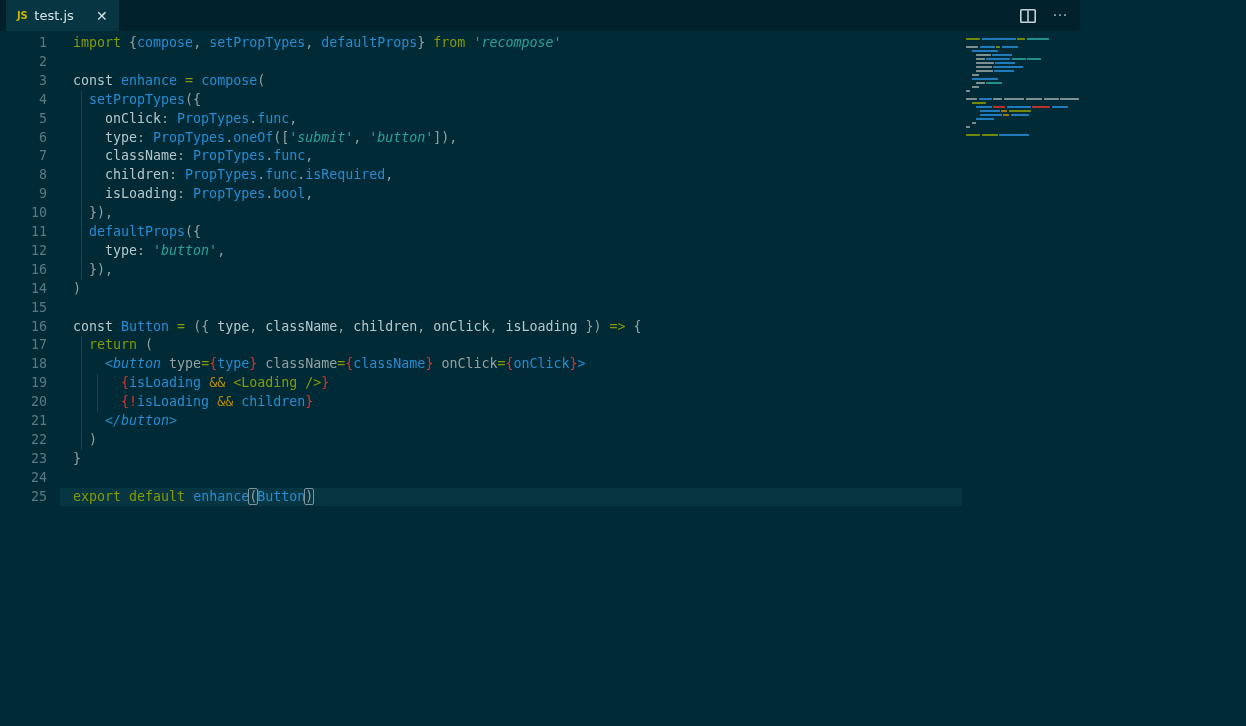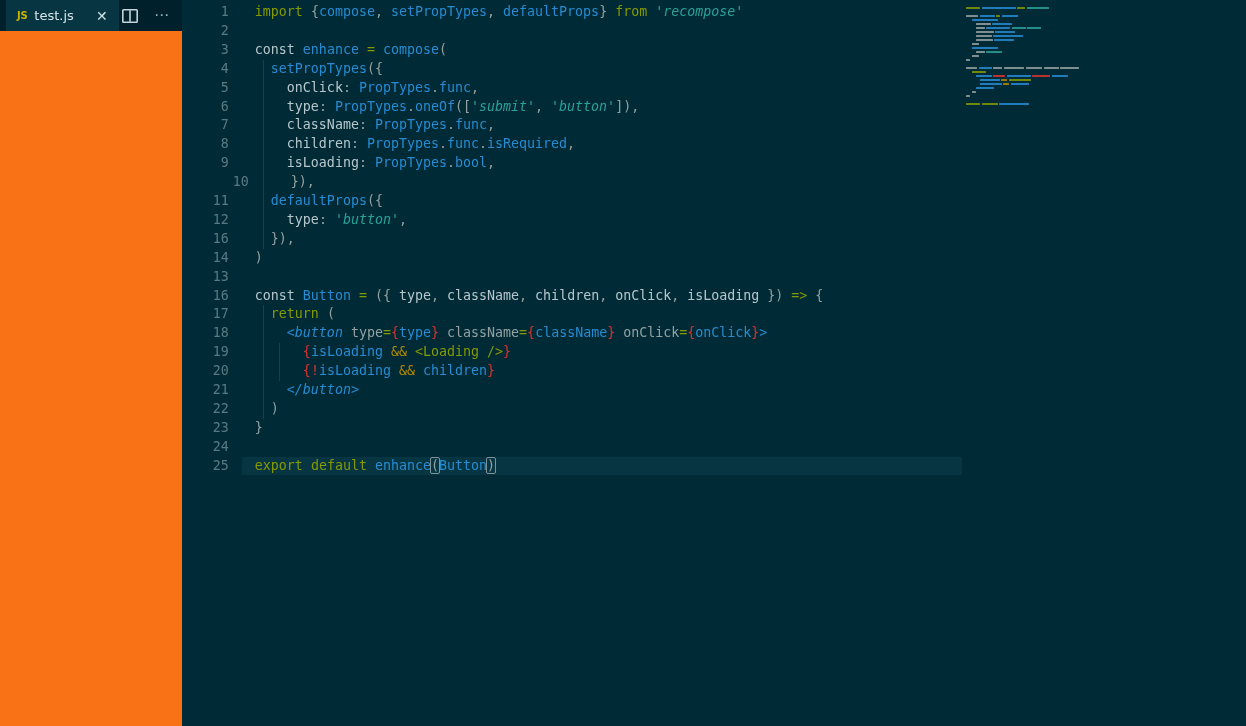--- a/index.html
+++ b/index.html
@@ -14,21 +14,21 @@
     overflow: hidden;
     font-family: "DejaVu Sans Mono", monospace;
   }
 
   #app {
     position: relative;
     width: 1080px;
     height: 726px;
     background: #f97316;
     display: flex;
-    flex-direction: row;
+    flex-direction: column;
   }
 
   
   .tabbar {
     position: relative;
     height: 31px;
     min-height: 31px;
     background: #00212b;
     display: flex;
     align-items: stretch;
@@ -244,26 +244,26 @@
     <div class="code-area" id="code-area">
         <div class="line" style="position: absolute; left: 0px; right: 0px; top: 3px;"><span class="lno">1</span><span class="ltext"><span class="t-key">import</span><span class="t-plain"> </span><span class="t-punct">{</span><span class="t-ident">compose</span><span class="t-punct">, </span><span class="t-ident">setPropTypes</span><span class="t-punct">, </span><span class="t-ident">defaultProps</span><span class="t-punct">}</span><span class="t-plain"> </span><span class="t-key">from</span><span class="t-plain"> </span><span class="t-str">'recompose'</span></span></div>
         <div class="line" style="position: absolute; left: 0px; right: 0px; top: 21.9px;"><span class="lno">2</span><span class="ltext"></span></div>
         <div class="line" style="position: absolute; left: 0px; right: 0px; top: 40.8px;"><span class="lno">3</span><span class="ltext"><span class="t-plain">const</span><span class="t-plain"> </span><span class="t-ident">enhance</span><span class="t-plain"> </span><span class="t-key">=</span><span class="t-plain"> </span><span class="t-ident">compose</span><span class="t-punct">(</span></span></div>
         <div class="line" style="position: absolute; left: 0px; right: 0px; top: 59.7px;"><span class="lno">4</span><span class="ltext"><span class="t-plain">  </span><span class="t-ident">setPropTypes</span><span class="t-punct">({</span></span></div>
         <div class="line" style="position: absolute; left: 0px; right: 0px; top: 78.6px;"><span class="lno">5</span><span class="ltext"><span class="t-plain">    </span><span class="t-plain">onClick</span><span class="t-punct">: </span><span class="t-ident">PropTypes</span><span class="t-punct">.</span><span class="t-ident">func</span><span class="t-punct">,</span></span></div>
         <div class="line" style="position: absolute; left: 0px; right: 0px; top: 97.5px;"><span class="lno">6</span><span class="ltext"><span class="t-plain">    </span><span class="t-plain">type</span><span class="t-punct">: </span><span class="t-ident">PropTypes</span><span class="t-punct">.</span><span class="t-ident">oneOf</span><span class="t-punct">([</span><span class="t-str">'submit'</span><span class="t-punct">, </span><span class="t-str">'button'</span><span class="t-punct">]),</span></span></div>
         <div class="line" style="position: absolute; left: 0px; right: 0px; top: 116.4px;"><span class="lno">7</span><span class="ltext"><span class="t-plain">    </span><span class="t-plain">className</span><span class="t-punct">: </span><span class="t-ident">PropTypes</span><span class="t-punct">.</span><span class="t-ident">func</span><span class="t-punct">,</span></span></div>
         <div class="line" style="position: absolute; left: 0px; right: 0px; top: 135.3px;"><span class="lno">8</span><span class="ltext"><span class="t-plain">    </span><span class="t-plain">children</span><span class="t-punct">: </span><span class="t-ident">PropTypes</span><span class="t-punct">.</span><span class="t-ident">func</span><span class="t-punct">.</span><span class="t-ident">isRequired</span><span class="t-punct">,</span></span></div>
         <div class="line" style="position: absolute; left: 0px; right: 0px; top: 154.2px;"><span class="lno">9</span><span class="ltext"><span class="t-plain">    </span><span class="t-plain">isLoading</span><span class="t-punct">: </span><span class="t-ident">PropTypes</span><span class="t-punct">.</span><span class="t-ident">bool</span><span class="t-punct">,</span></span></div>
-        <div class="line" style="position: absolute; left: 0px; right: 0px; top: 173.1px; margin-left: 20px;"><span class="lno">10</span><span class="ltext"><span class="t-plain">  </span><span class="t-punct">}),</span></span></div>
+        <div class="line" style="position: absolute; left: 0px; right: 0px; top: 173.1px;"><span class="lno">10</span><span class="ltext"><span class="t-plain">  </span><span class="t-punct">}),</span></span></div>
         <div class="line" style="position: absolute; left: 0px; right: 0px; top: 192px;"><span class="lno">11</span><span class="ltext"><span class="t-plain">  </span><span class="t-ident">defaultProps</span><span class="t-punct">({</span></span></div>
         <div class="line" style="position: absolute; left: 0px; right: 0px; top: 210.9px;"><span class="lno">12</span><span class="ltext"><span class="t-plain">    </span><span class="t-plain">type</span><span class="t-punct">: </span><span class="t-str">'button'</span><span class="t-punct">,</span></span></div>
         <div class="line" style="position: absolute; left: 0px; right: 0px; top: 229.8px;"><span class="lno">16</span><span class="ltext"><span class="t-plain">  </span><span class="t-punct">}),</span></span></div>
         <div class="line" style="position: absolute; left: 0px; right: 0px; top: 248.7px;"><span class="lno">14</span><span class="ltext"><span class="t-punct">)</span></span></div>
-        <div class="line" style="position: absolute; left: 0px; right: 0px; top: 267.6px;"><span class="lno">13</span><span class="ltext"></span></div>
+        <div class="line" style="position: absolute; left: 0px; right: 0px; top: 267.6px;"><span class="lno">15</span><span class="ltext"></span></div>
         <div class="line" style="position: absolute; left: 0px; right: 0px; top: 286.5px;"><span class="lno">16</span><span class="ltext"><span class="t-plain">const</span><span class="t-plain"> </span><span class="t-ident">Button</span><span class="t-plain"> </span><span class="t-key">=</span><span class="t-plain"> </span><span class="t-punct">({ </span><span class="t-plain">type</span><span class="t-punct">, </span><span class="t-plain">className</span><span class="t-punct">, </span><span class="t-plain">children</span><span class="t-punct">, </span><span class="t-plain">onClick</span><span class="t-punct">, </span><span class="t-plain">isLoading</span><span class="t-punct"> }) </span><span class="t-key">=&gt;</span><span class="t-plain"> </span><span class="t-punct">{</span></span></div>
         <div class="line" style="position: absolute; left: 0px; right: 0px; top: 305.4px;"><span class="lno">17</span><span class="ltext"><span class="t-plain">  </span><span class="t-key">return</span><span class="t-plain"> </span><span class="t-punct">(</span></span></div>
         <div class="line" style="position: absolute; left: 0px; right: 0px; top: 324.3px;"><span class="lno">18</span><span class="ltext"><span class="t-plain">    </span><span class="t-tag">&lt;button</span><span class="t-plain"> </span><span class="t-attr">type</span><span class="t-key">=</span><span class="t-jsx">{</span><span class="t-ident">type</span><span class="t-jsx">}</span><span class="t-plain"> </span><span class="t-attr">className</span><span class="t-key">=</span><span class="t-jsx">{</span><span class="t-ident">className</span><span class="t-jsx">}</span><span class="t-plain"> </span><span class="t-attr">onClick</span><span class="t-key">=</span><span class="t-jsx">{</span><span class="t-ident">onClick</span><span class="t-jsx">}</span><span class="t-tag">&gt;</span></span></div>
         <div class="line" style="position: absolute; left: 0px; right: 0px; top: 343.2px;"><span class="lno">19</span><span class="ltext"><span class="t-plain">      </span><span class="t-jsx">{</span><span class="t-ident">isLoading</span><span class="t-plain"> </span><span class="t-op">&amp;&amp;</span><span class="t-plain"> </span><span class="t-comp">&lt;Loading /&gt;</span><span class="t-jsx">}</span></span></div>
         <div class="line" style="position: absolute; left: 0px; right: 0px; top: 362.1px;"><span class="lno">20</span><span class="ltext"><span class="t-plain">      </span><span class="t-jsx">{</span><span class="t-jsx">!</span><span class="t-ident">isLoading</span><span class="t-plain"> </span><span class="t-op">&amp;&amp;</span><span class="t-plain"> </span><span class="t-ident">children</span><span class="t-jsx">}</span></span></div>
         <div class="line" style="position: absolute; left: 0px; right: 0px; top: 381px;"><span class="lno">21</span><span class="ltext"><span class="t-plain">    </span><span class="t-tag">&lt;/button&gt;</span></span></div>
         <div class="line" style="position: absolute; left: 0px; right: 4px; top: 399.9px;"><span class="lno">22</span><span class="ltext"><span class="t-plain">  </span><span class="t-punct">)</span></span></div>
         <div class="line" style="position: absolute; left: 0px; right: 0px; top: 418.8px;"><span class="lno">23</span><span class="ltext"><span class="t-punct">}</span></span></div>
         <div class="line" style="position: absolute; left: 0px; right: 0px; top: 437.7px;"><span class="lno">24</span><span class="ltext"></span></div>
         <div class="line" style="position: absolute; left: 0px; right: 0px; top: 456.6px;"><div class="line-hl"></div><span class="lno">25</span><span class="ltext"><span class="t-key">export</span><span class="t-plain"> </span><span class="t-key">default</span><span class="t-plain"> </span><span class="t-ident">enhance</span><span class="t-punct bmatch">(</span><span class="t-ident">Button</span><span class="t-punct bmatch">)</span></span></div>

